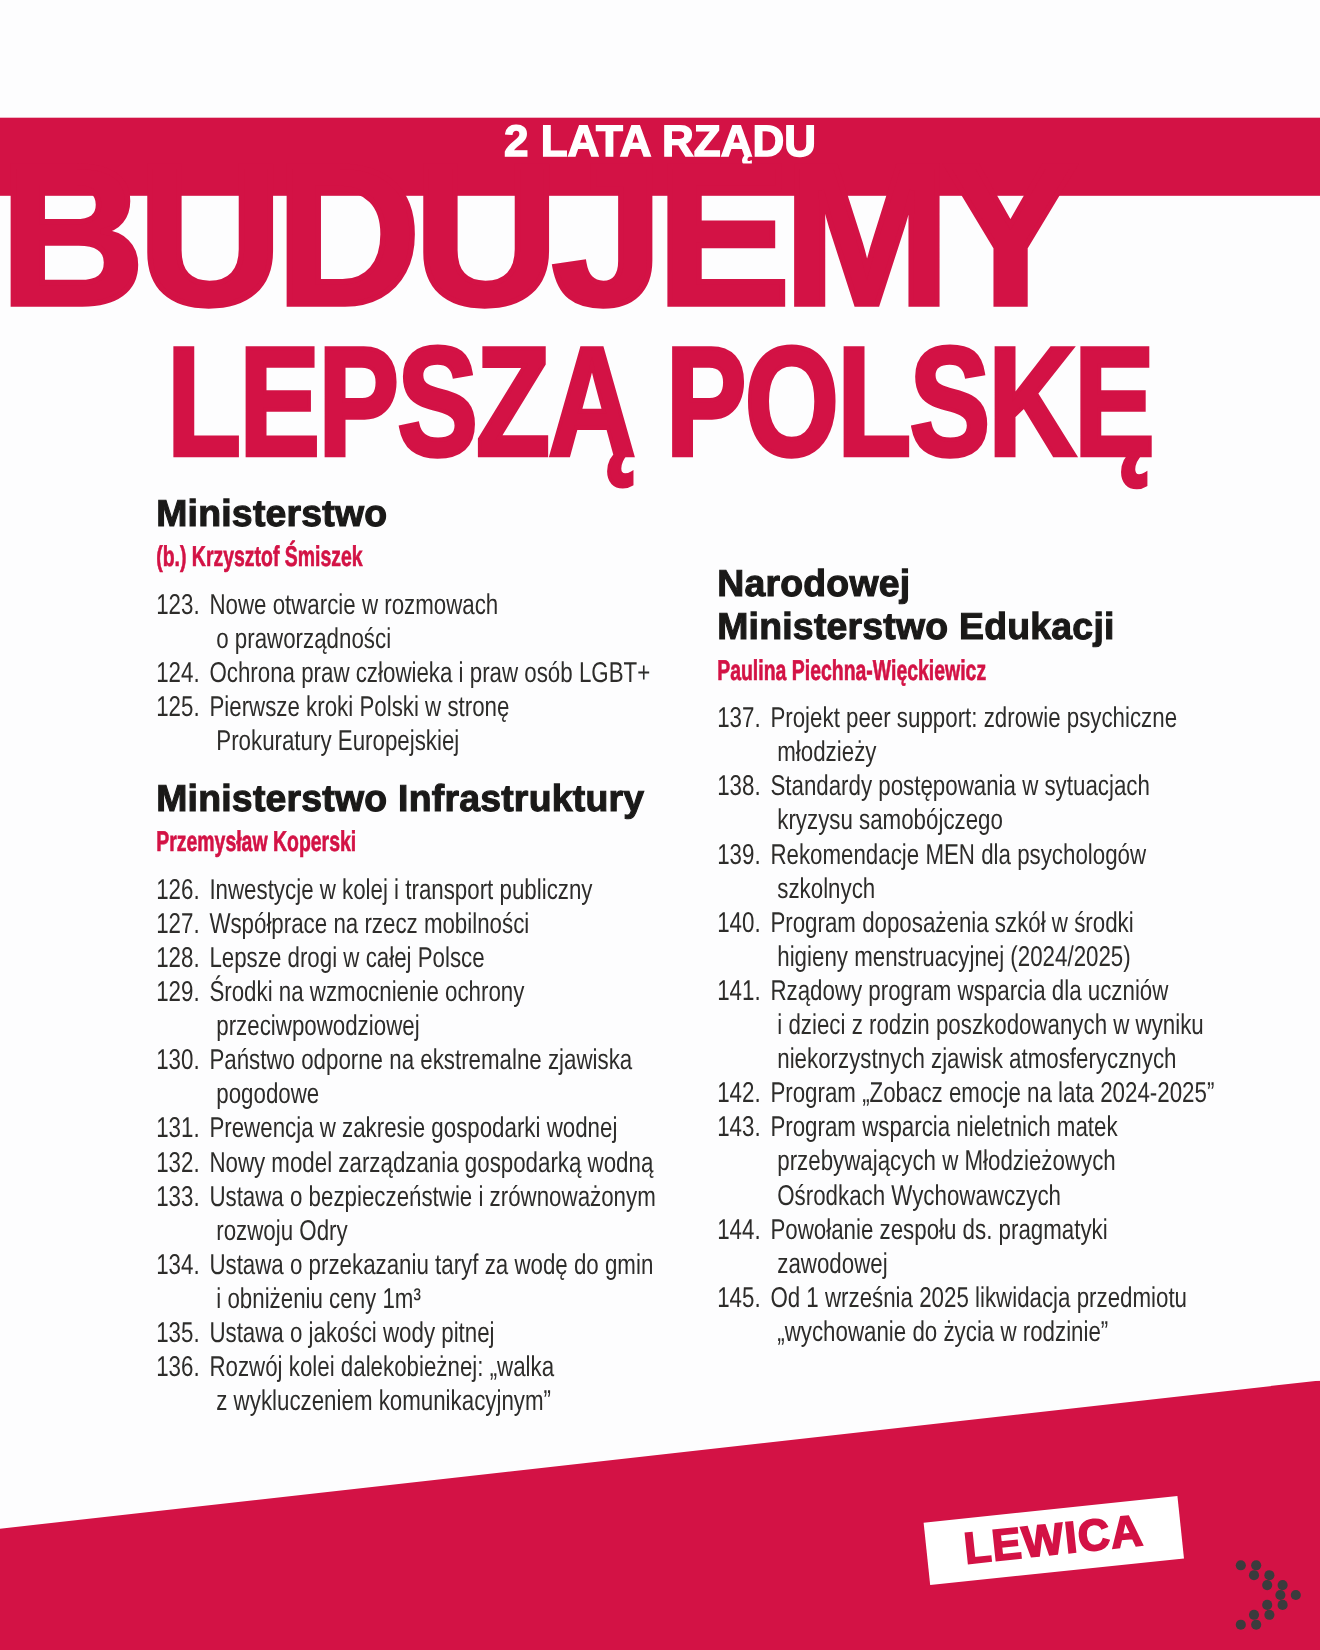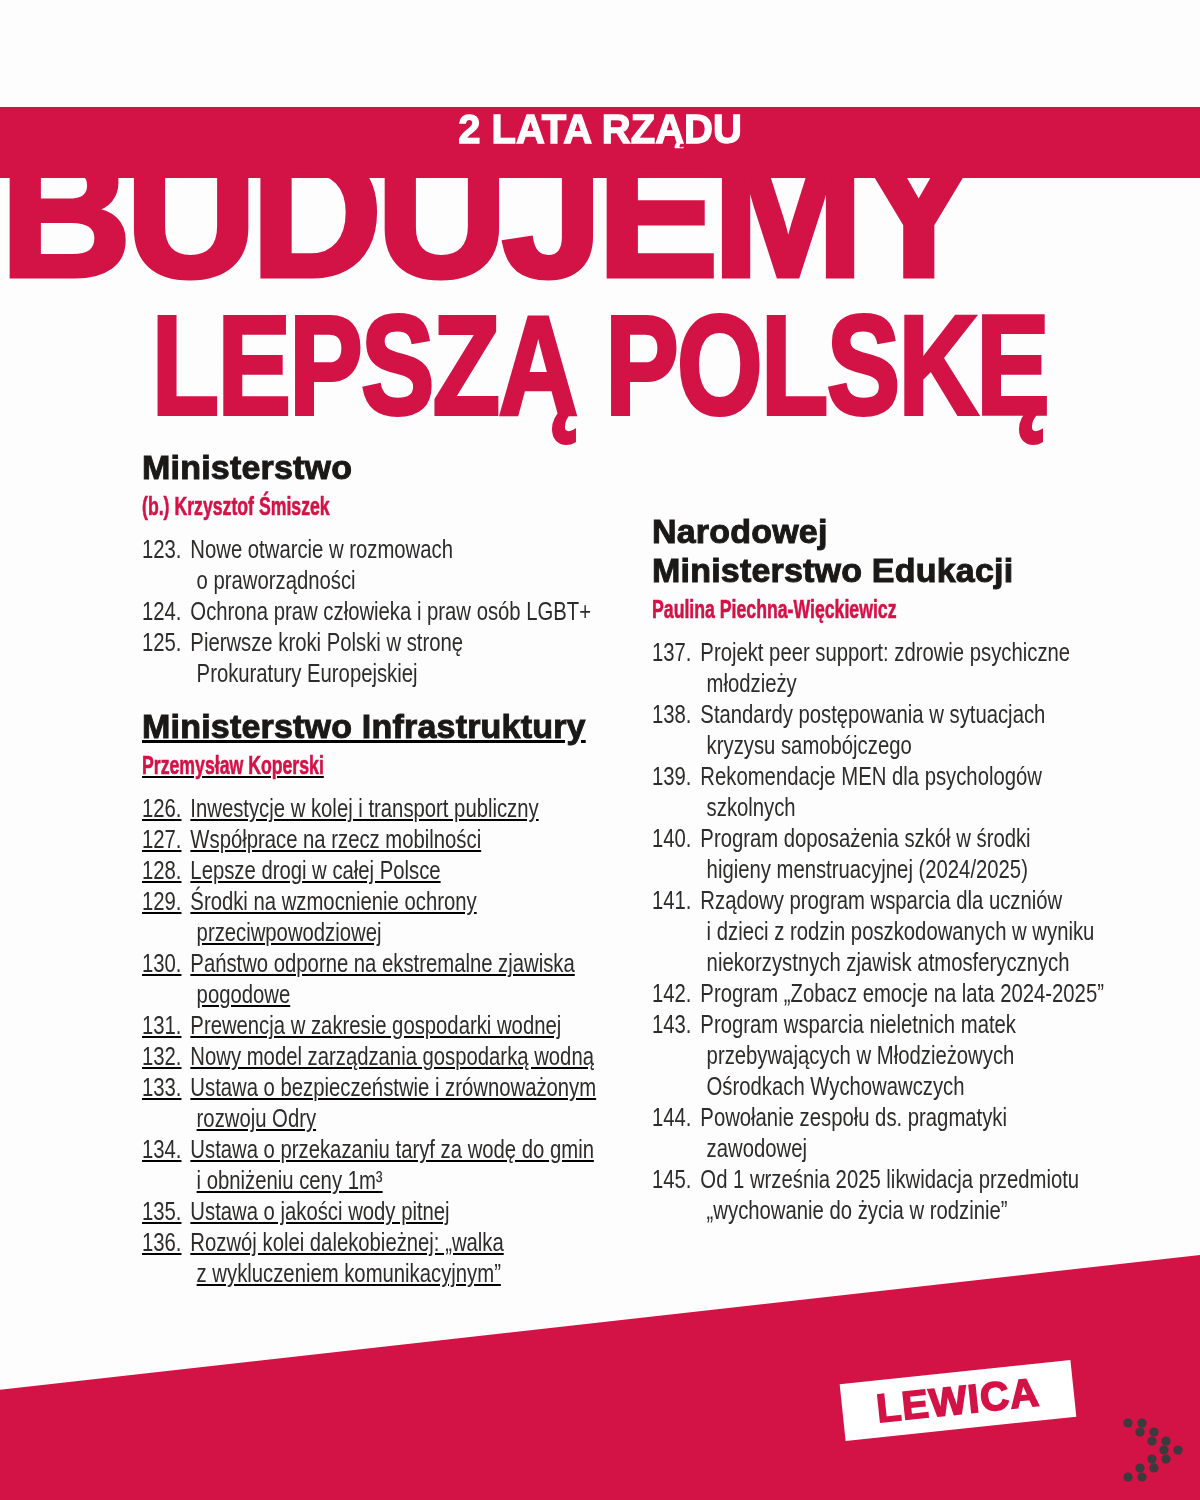--- a/index.html
+++ b/index.html
@@ -36,21 +36,21 @@
     transform:scaleX(0.78);
     white-space:nowrap;
   }
   
   .columns{
     position:absolute;top:448px;left:118px;width:1044px;
     display:flex;align-items:center;margin-left:24px;
   }
   .col-left{flex:0 0 510px;min-width:0;}
   .col-right{flex:1;min-width:0;}
-  .section + .section{margin-top:18px;text-decoration:underline;}
+  .section + .section{margin-top:18px;}
   .ministry-title{
     margin:0;font-size:34px;line-height:39px;font-weight:bold;
     color:var(--heading,#1A1918);
     -webkit-text-stroke:1px var(--heading,#1A1918);
     letter-spacing:0.2px;
   }
   .title-line{display:block;}
   .minister{
     margin-top:6px;font-size:26px;line-height:27px;font-weight:bold;
     color:var(--red,#D31245);

